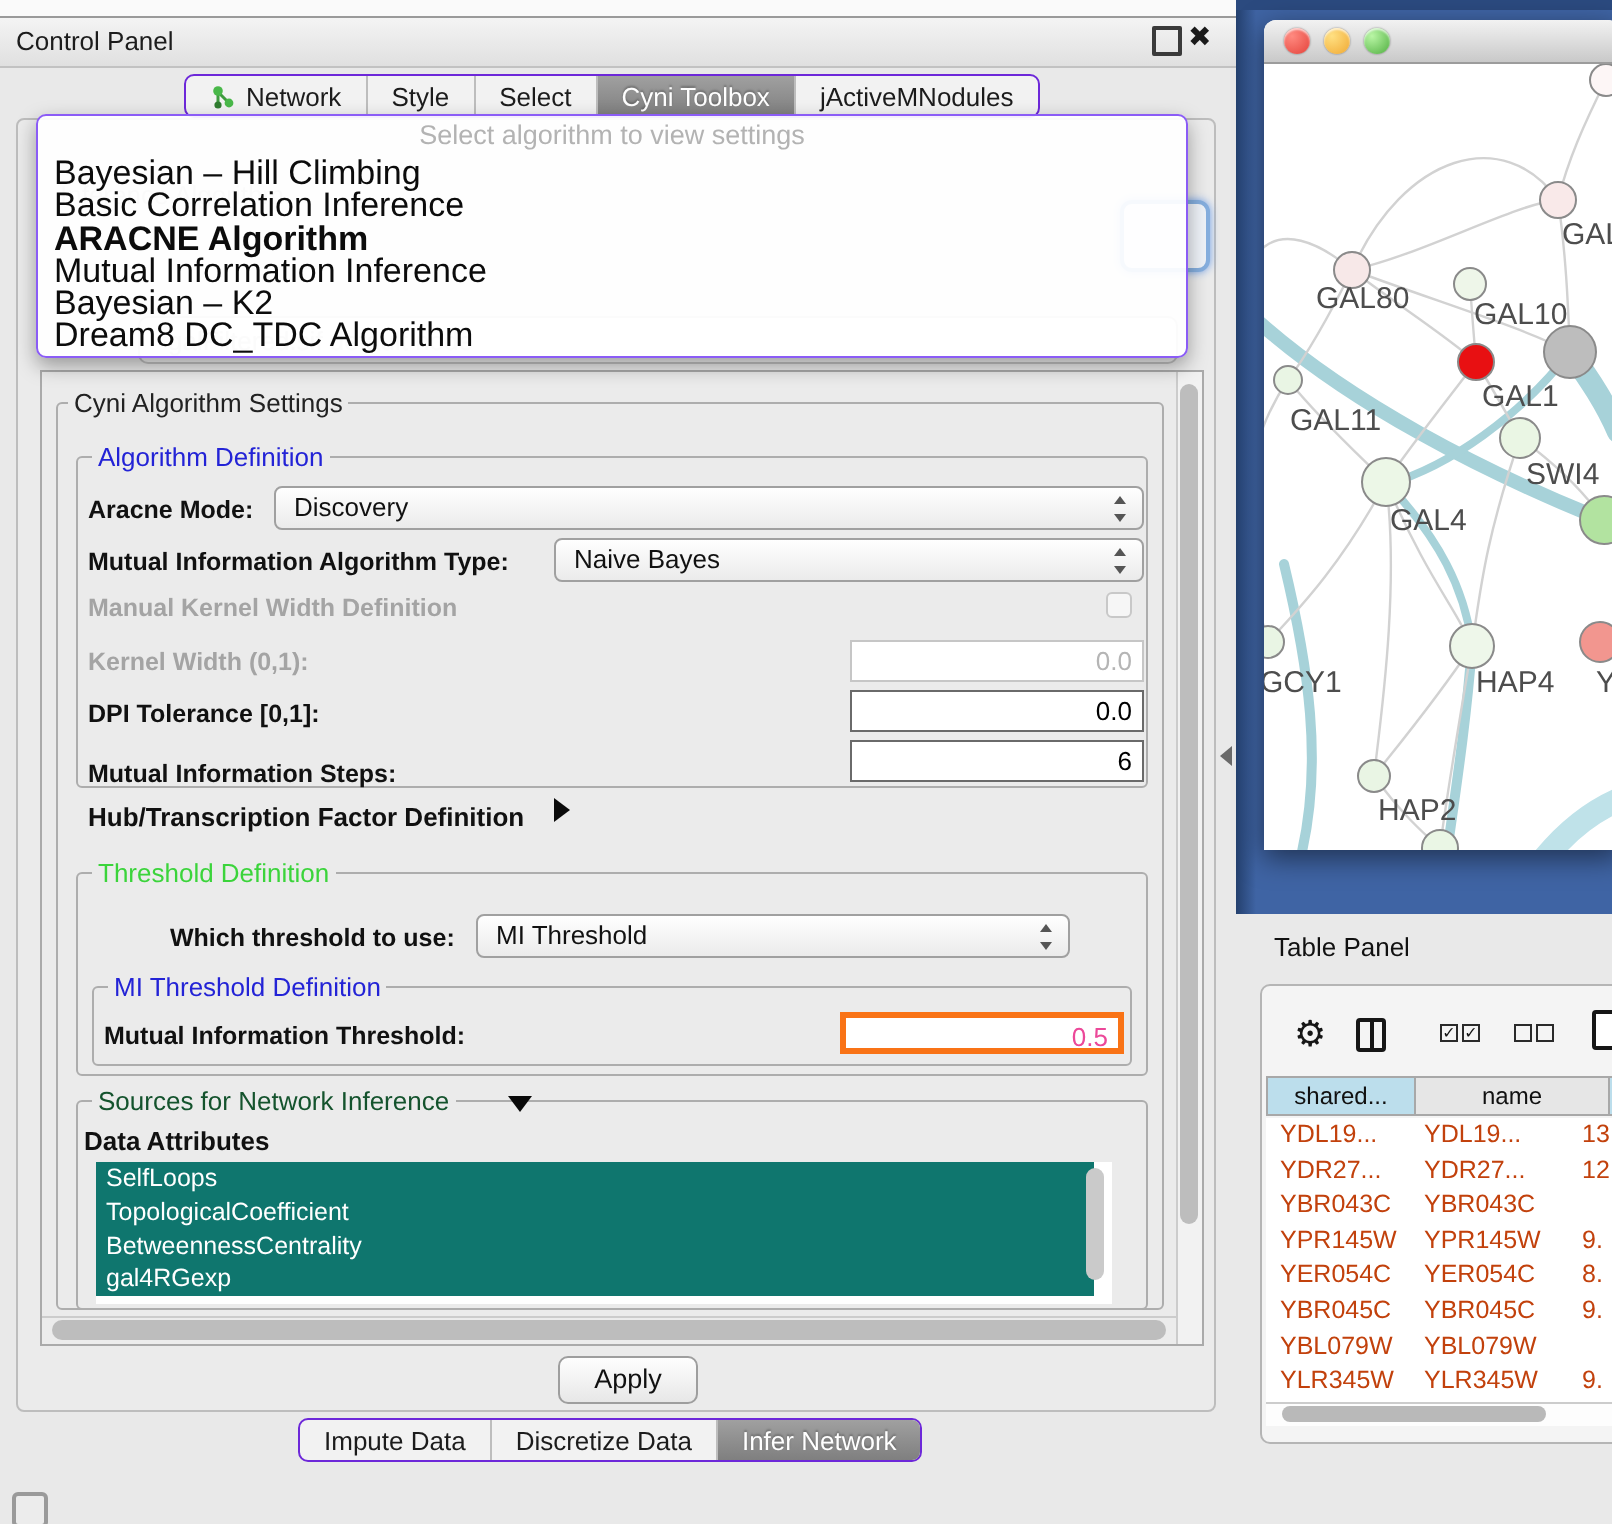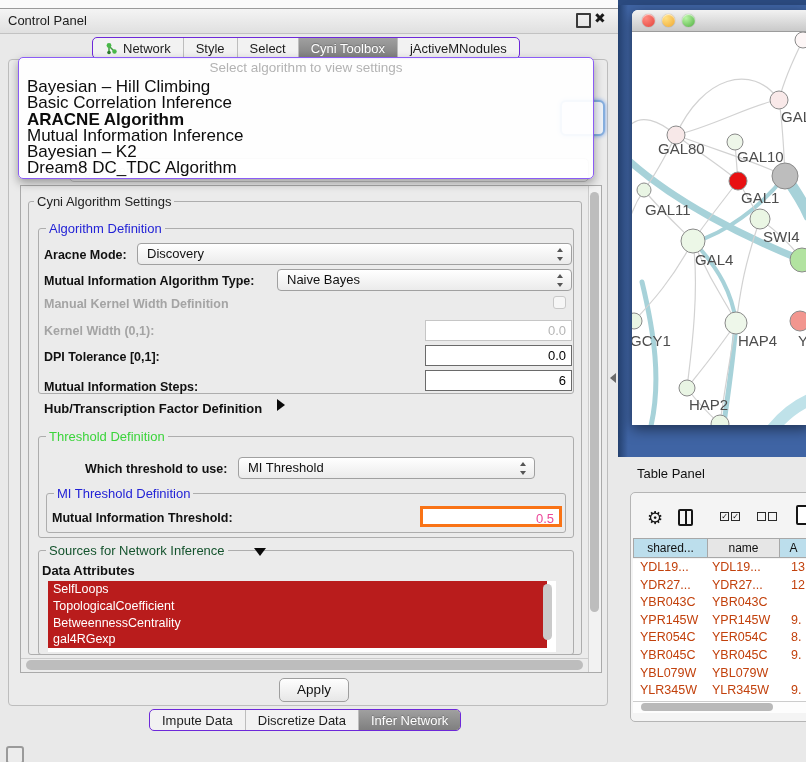--- a/index.html
+++ b/index.html
@@ -58,21 +58,21 @@
   
   .fld{height:21px;background:#fff;box-sizing:border-box;font-size:13px;text-align:right;padding-right:5px;line-height:19px;}
   .fld.en{border:1.5px solid #6a6a6a;color:#000;}
   .fld.dis{border:1px solid #c6c6c6;color:#b5b5b5;}
   .fld.mid{border:3px solid #f97316;color:#ec4899;}
   .chk{width:13px;height:13px;border:1px solid #c8c8c8;border-radius:3px;background:#f6f6f6;box-sizing:border-box;cursor:pointer;}
   .tri-r{width:0;height:0;border-top:6px solid transparent;border-bottom:6px solid transparent;border-left:8px solid #0a0a0a;}
   .tri-d{width:0;height:0;border-left:6px solid transparent;border-right:6px solid transparent;border-top:8px solid #0a0a0a;}
   
   .attr-list{left:48px;top:581px;width:508px;height:71px;background:#fff;overflow:hidden;}
-  .attr-item{height:16.8px;line-height:16.8px;background:#b91c1c;color:#fff;font-size:12.5px;padding-left:5px;width:494px;cursor:pointer;}
+  .attr-item{height:16.8px;line-height:16.8px;background:#0f766e;color:#fff;font-size:12.5px;padding-left:5px;width:494px;cursor:pointer;}
   .attr-vsb{left:543px;top:584px;width:9px;height:56px;background:#cacaca;border-radius:5px;cursor:pointer;}
   
   .apply-btn{left:279px;top:678px;width:68px;height:22px;border:1px solid #9e9e9e;border-radius:5px;
     background:linear-gradient(#fefefe,#e7e7e7);font-size:13.5px;color:#111;text-align:center;line-height:21px;cursor:pointer;}
   
   .desktop{left:618px;top:0;width:188px;height:457px;background:#3f64a4;}
   .desktop-edge{left:618px;top:0;width:10px;height:457px;background:linear-gradient(90deg,#24406e,#3f64a4);}
   .desktop-top{left:618px;top:0;width:188px;height:5px;background:#2b4a7f;}
   
   .netwin{left:632px;top:10px;width:178px;height:415px;border-radius:6px 6px 0 0;
@@ -312,21 +312,21 @@
 <div class="abs gear tp-toolbar-icon">⚙</div>
 <div class="abs colbrowser tp-toolbar-icon"></div>
 <div class="abs cb" style="left:720px;top:512px;">✓</div>
 <div class="abs cb" style="left:731px;top:512px;">✓</div>
 <div class="abs cb" style="left:757px;top:512px;"></div>
 <div class="abs cb" style="left:768px;top:512px;"></div>
 <div class="abs doc-ico tp-toolbar-icon"></div>
 
 <div class="abs tbl-head">
   <div class="hc hl" style="width:75px;">shared...</div>
-  <div class="hc plain" style="width:72px;text-align:right;">name</div>
+  <div class="hc plain" style="width:97px;text-align:right;">name</div>
   <div class="hc hl" style="width:28px;">A</div>
 </div>
 <div class="abs tbl-rows" id="tbl-rows">
     <div class="trow">
       <div class="c1">YDL19...</div>
       <div class="c2">YDL19...</div>
       <div class="c3">13</div>
     </div>
     <div class="trow">
       <div class="c1">YDR27...</div>

